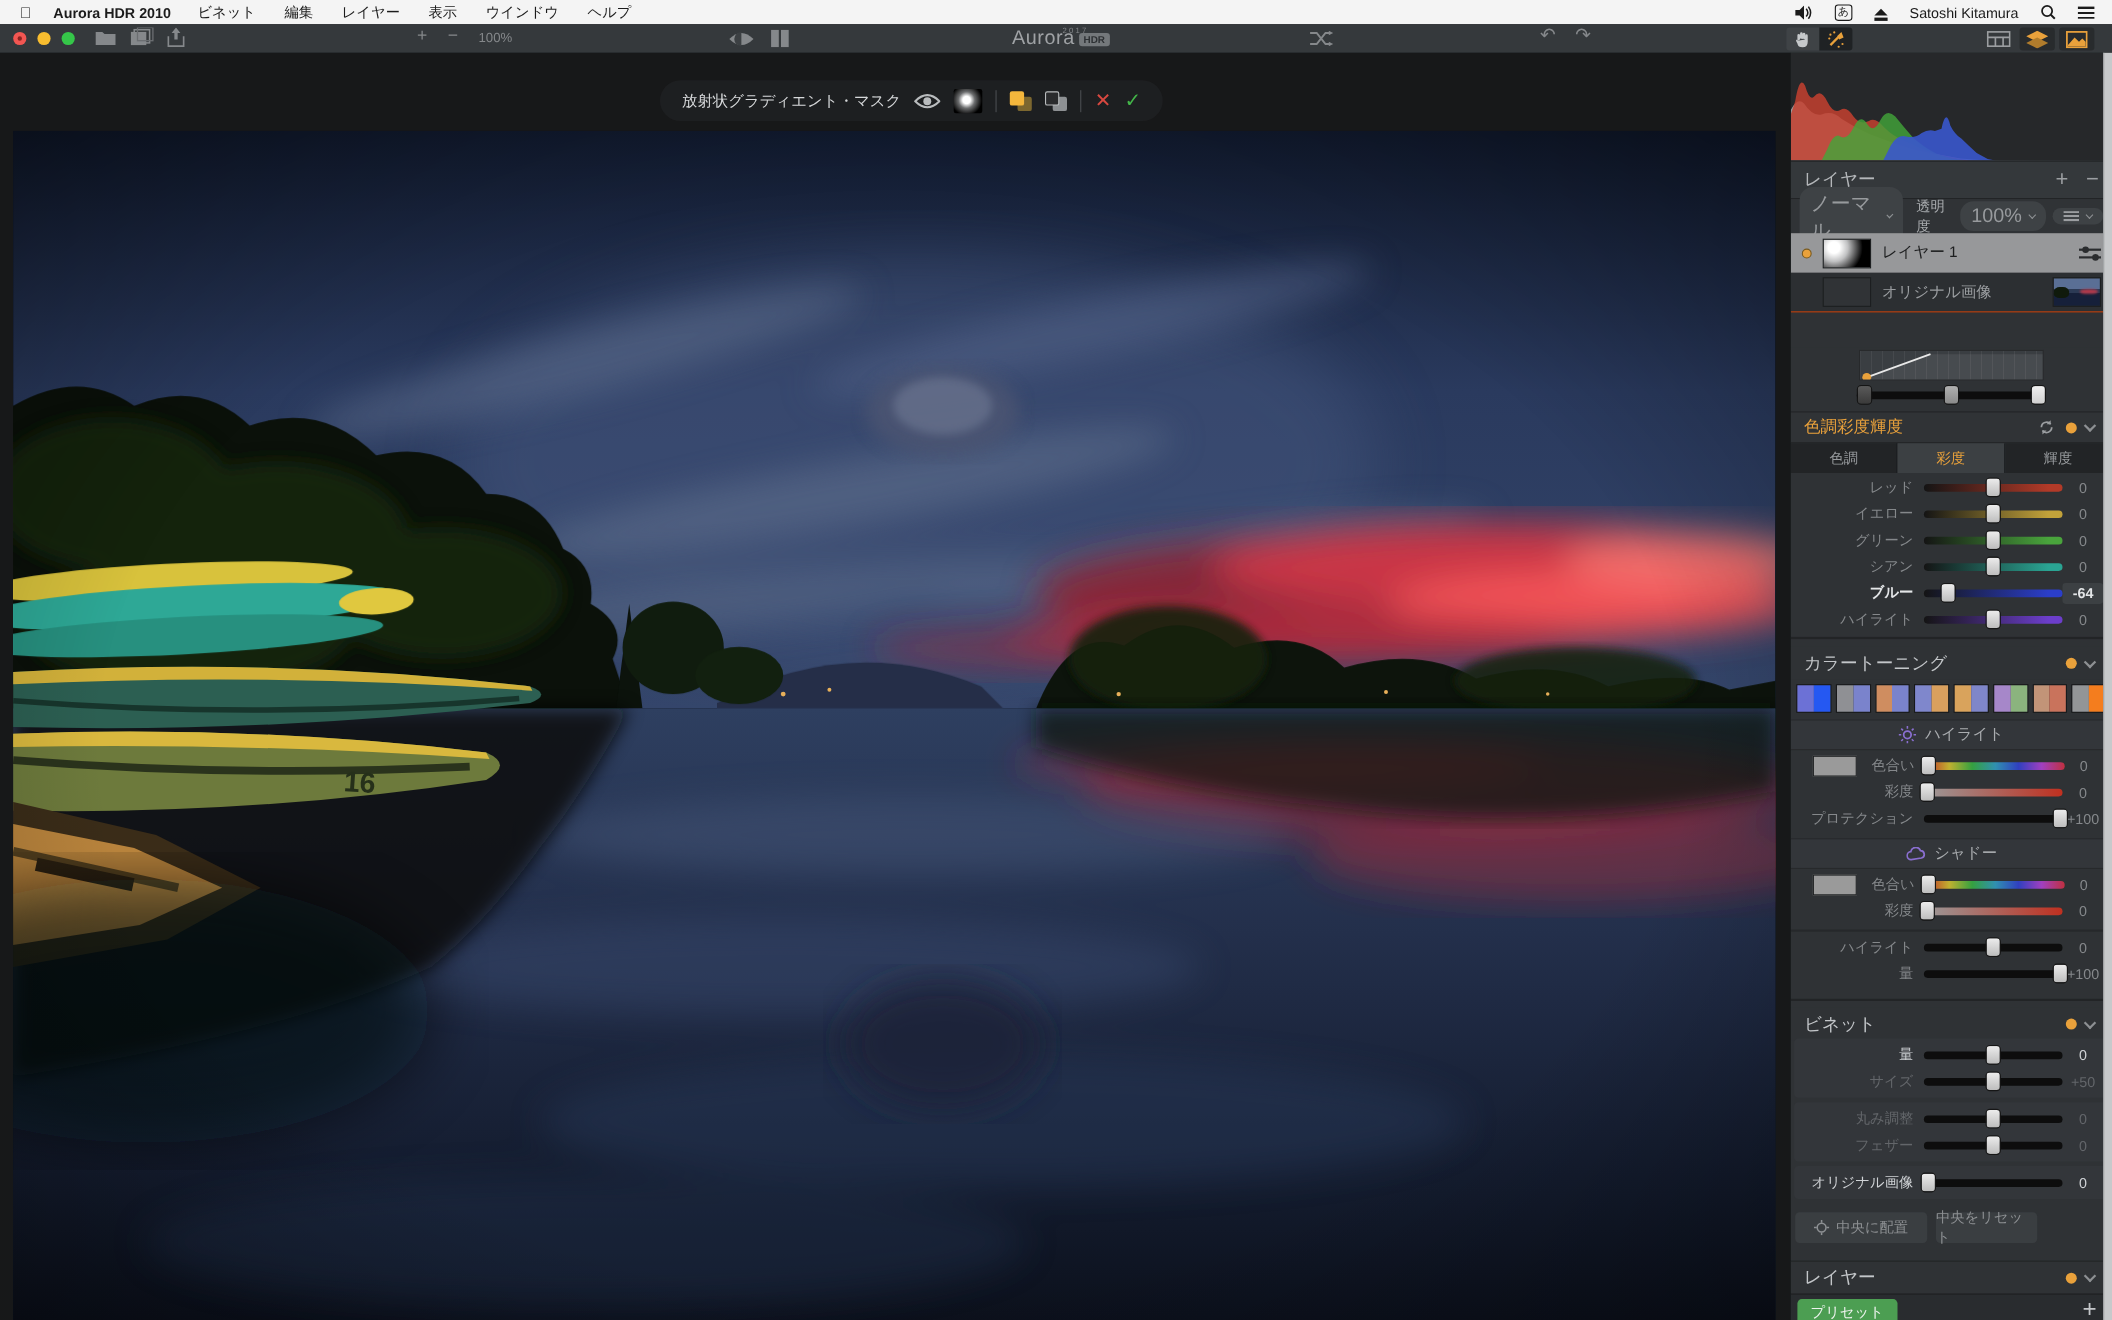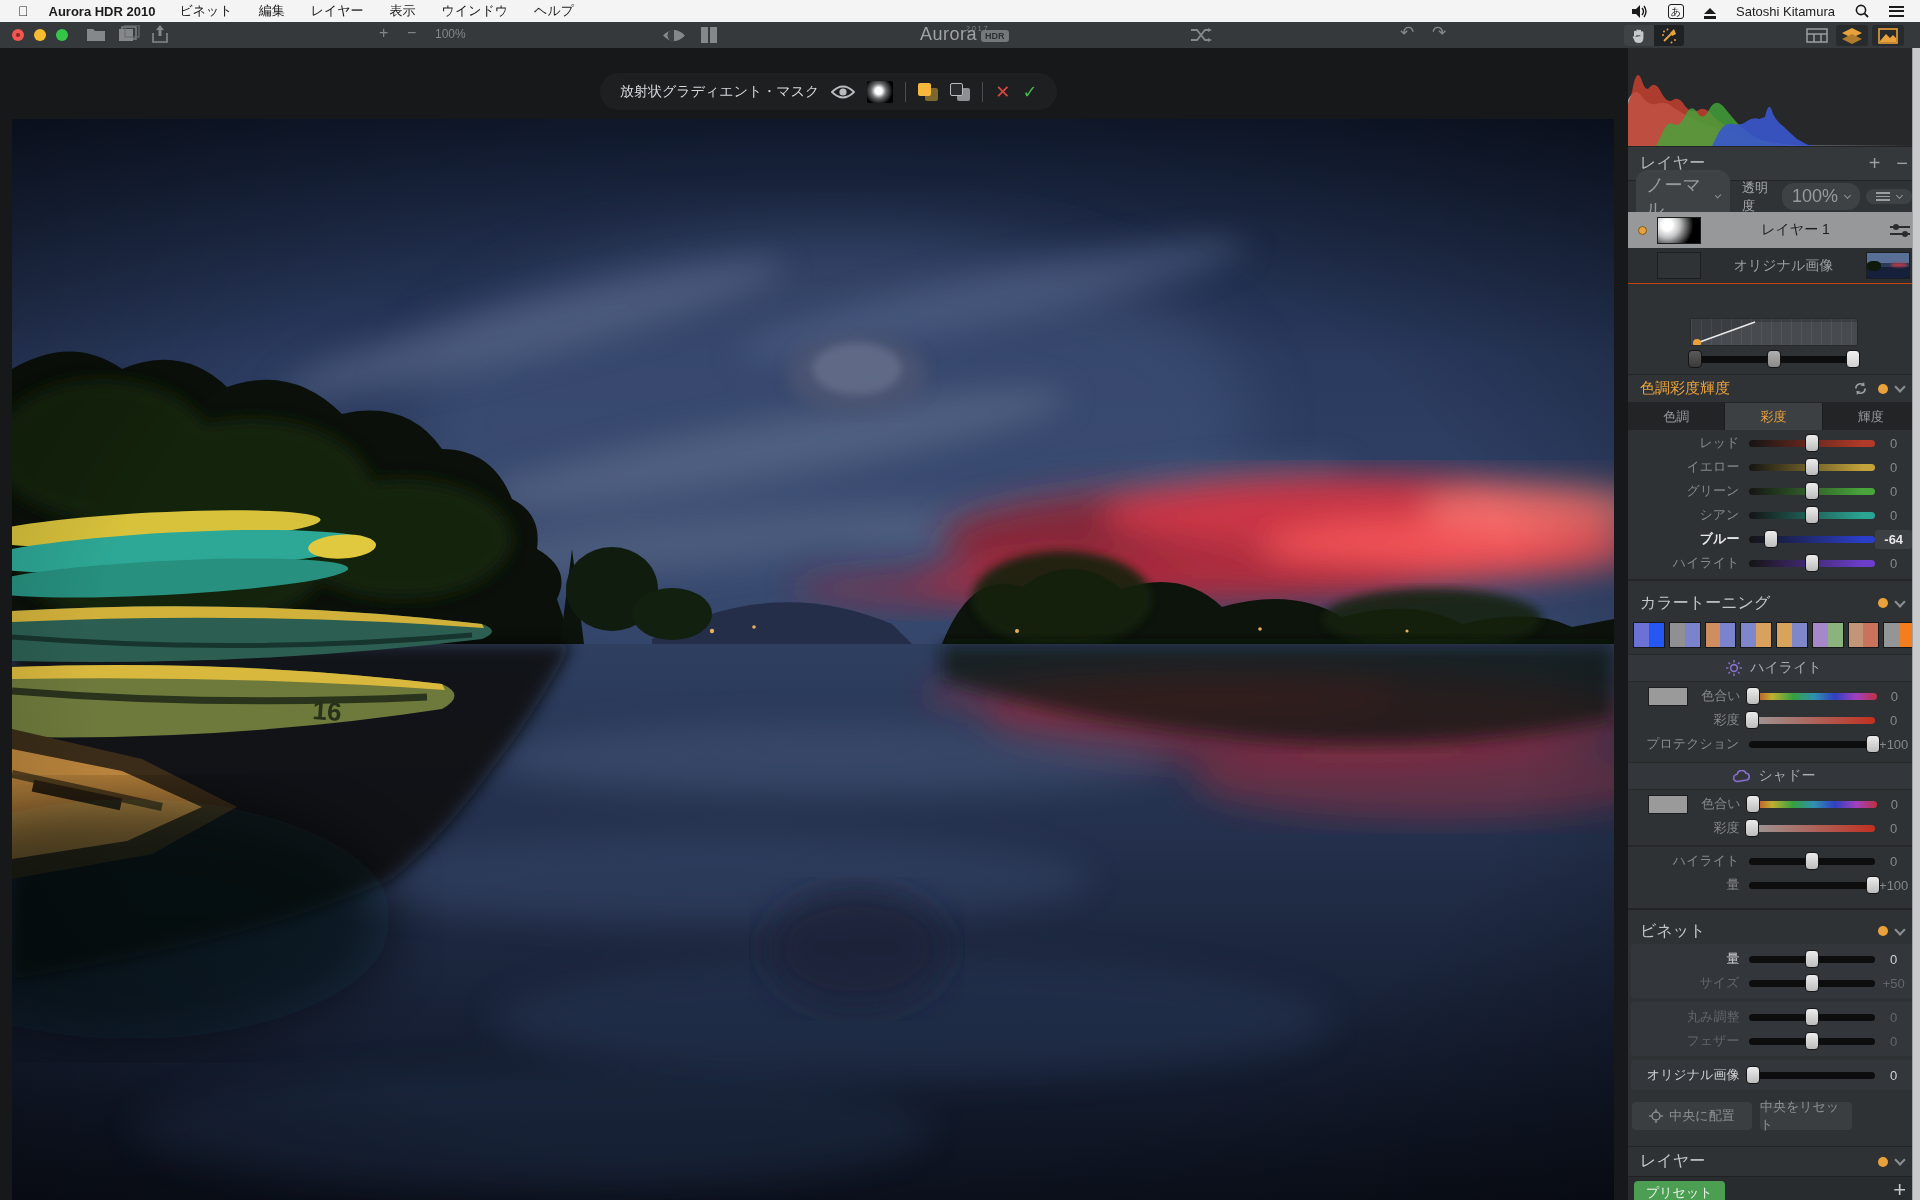--- a/index.html
+++ b/index.html
@@ -73,21 +73,21 @@
   .pill .chev{width:5px;height:5px;border-width:1.5px;margin:-2px 0 0 2px;}
   .lines3{width:14px;height:9px;background:linear-gradient(#9b9ea1 0 1.5px,transparent 1.5px 3.7px,
           #9b9ea1 3.7px 5.2px,transparent 5.2px 7.4px,#9b9ea1 7.4px 9px);}
 
   .layerrow{display:flex;align-items:center;padding:0 10px;gap:10px;}
   .layerrow.sel{background:#97989a;color:#1d1e1f;}
   .layerrow.norm{background:#2c2f32;border-bottom:1px solid #c2410c;}
   .visdot{width:9px;height:9px;border-radius:50%;background:#e9a13b;border:1px solid #7a5a1e;}
   .viscirc{width:9px;height:9px;}
   .lthumb{width:44px;height:27px;border:1px solid #1c1e20;}
-  .lname{flex:1;font-size:14px;text-align:center;}
+  .lname{flex:1;font-size:14px;}
   .slicon{width:20px;height:12px;position:relative;}
   .slicon i{position:absolute;left:0;width:20px;height:2px;background:#2a2c2e;}
   .slicon i b{position:absolute;top:-2px;width:6px;height:6px;border-radius:50%;background:#2a2c2e;}
 
   .toolwidget{background:#2f3235;}
   .curvebox{position:absolute;left:62px;top:2px;width:168px;height:28px;background:#3a3e42;
             border:1px solid #27292b;overflow:hidden;}
   .curvebox .grid{position:absolute;inset:0;background:repeating-linear-gradient(90deg,
      rgba(255,255,255,.06) 0 1px,transparent 1px 10px);}
   .curvebox svg{position:absolute;inset:0;}

